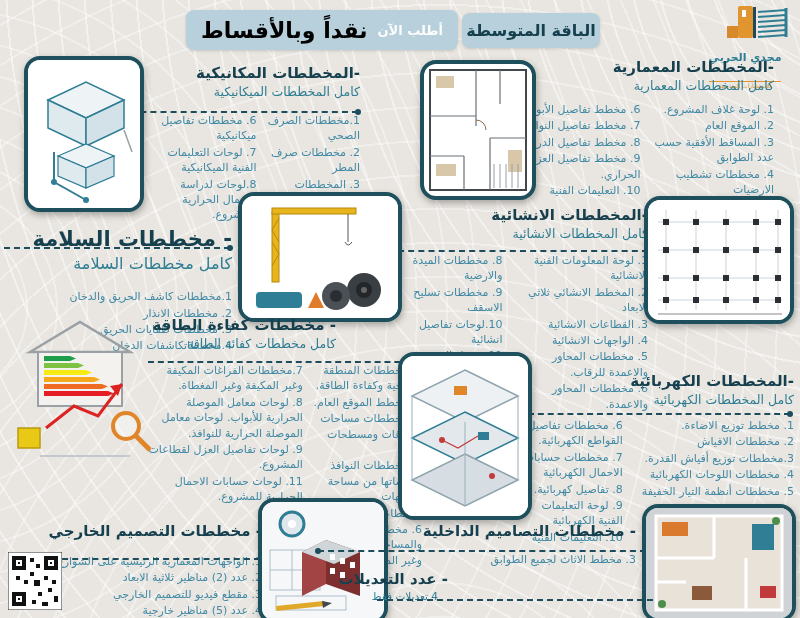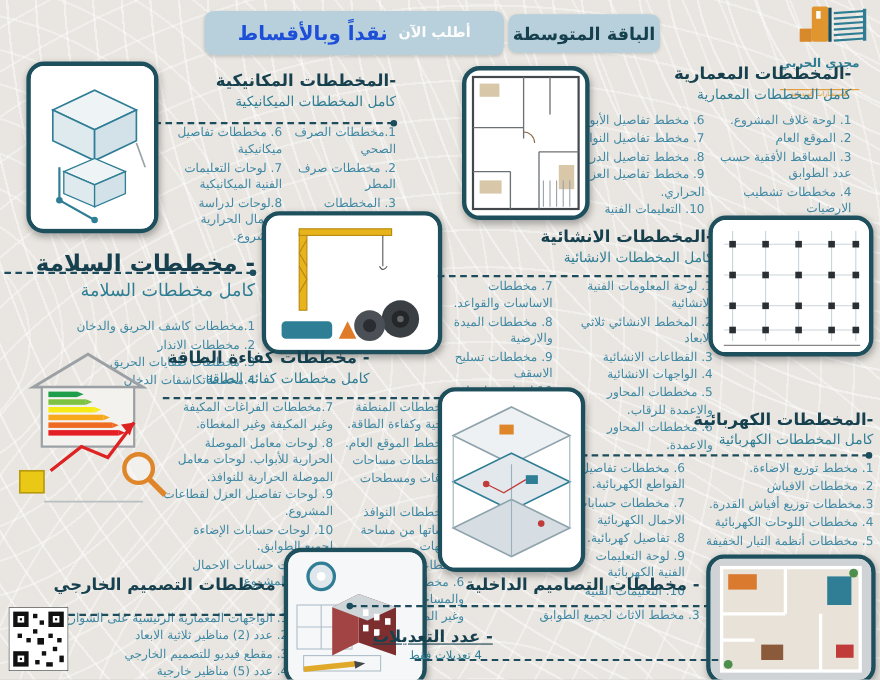--- a/index.html
+++ b/index.html
@@ -9,40 +9,40 @@
     background:
       repeating-radial-gradient(circle at 108% -8%, rgba(255,255,255,.45) 0 2px, transparent 2px 26px),
       repeating-radial-gradient(circle at -8% 50%, rgba(255,255,255,.35) 0 2px, transparent 2px 30px),
       repeating-radial-gradient(circle at 55% 122%, rgba(255,255,255,.35) 0 2px, transparent 2px 34px);}
   .topbox{position:absolute;background:#b7d0dc;border-radius:8px;display:flex;
     align-items:center;justify-content:center;box-shadow:0 1px 3px rgba(0,0,0,.15);}
   .title-box{left:462px;top:13px;width:138px;height:35px;}
   .title-box span{color:#17404f;font-weight:bold;font-size:16px;}
   .order-box{left:186px;top:10px;width:272px;height:40px;gap:10px;}
   .order-now{color:#fdfdfd;font-size:13px;font-weight:bold;}
-  .payment{color:#1d4ed8;font-size:18px;font-weight:bold;}
+  .payment{color:#000000;font-size:22px;font-weight:bold;}
   .logo{position:absolute;left:698px;top:2px;width:94px;height:62px;text-align:center;direction:rtl;}
   .logo .lname{color:#2e7d93;font-weight:bold;font-size:11px;line-height:1;border-bottom:1px solid #e0952e;display:inline-block;padding-bottom:18px;}
   .logo .ltag{color:#e0952e;font-size:6px;line-height:1.2;}
   .sec{position:absolute;}
   .h1{font-weight:bold;color:#17404f;font-size:15px;text-align:right;line-height:1.2;}
   .h2{color:#2e7d93;font-size:12.5px;text-align:right;margin-top:2px;}
   .cols{display:flex;gap:7px;margin-top:9px;}
   .col{flex:1;}
   .li{color:#4189a4;font-size:11px;line-height:1.4;text-align:right;margin-bottom:1px;}
   .dash{position:absolute;height:0;border-top:2px dashed #1d4c5c;}
   .dot-r::before,.dot-l::before{content:'';position:absolute;top:-4px;width:6px;height:6px;
     background:#1d4c5c;border-radius:50%;}
   .dot-r::before{right:-3px;} .dot-l::before{left:-3px;}
   .frame{position:absolute;background:#fff;border:4px solid #1d4f5c;border-radius:16px;
     overflow:hidden;box-shadow:1px 3px 7px rgba(0,0,0,.3);}
   .frame svg,.plain svg{display:block;}
   .plain{position:absolute;}
   .pad-head .h1,.pad-head .h2{padding-left:0;padding-right:86px;}
-  .mods .h1{font-size:15px;text-decoration:underline;}
+  .mods .h1{font-size:15px;}
   .mods .h2{font-size:10.5px;padding-right:10px;}
 </style>
 </head>
 <body>
 
 <div class="canvas">
 
   <div class="topbox order-box">
     <span class="order-now">أطلب الآن</span>
     <span class="payment">نقداً وبالأقساط</span>
@@ -192,21 +192,20 @@
     <div class="cols" style="margin-top:12px;">
       <div class="col" style="flex:57;">
           <div class="li">1. لوحة المعلومات الفنية الانشائية</div>
           <div class="li">2. المخطط الانشائي ثلاثي الابعاد</div>
           <div class="li">3. القطاعات الانشائية</div>
           <div class="li">4. الواجهات الانشائية</div>
           <div class="li">5. مخططات المحاور والاعمدة للرقاب.</div>
           <div class="li">6. مخططات المحاور والاعمدة.</div>
         </div>
       <div class="col" style="flex:43;">
-          <div class="li">7. مخططات الاساسات والقواعد.</div>
           <div class="li">8. مخططات الميدة والارضية</div>
           <div class="li">9. مخططات تسليح الاسقف</div>
           <div class="li">10.لوحات تفاصيل انشائية</div>
           <div class="li">11. جدول النوتة الحسابية للمشروع</div>
         </div>
     </div>
   </div>
   <div class="dash dot-r" style="left:398px;top:250px;width:250px;"></div>
   <div class="frame" style="left:644px;top:196px;width:142px;height:120px;">
     <svg width="142" height="120" viewBox="0 0 142 120">
@@ -257,21 +256,20 @@
           <div class="li">2. مخطط الموقع العام.</div>
           <div class="li">3. مخططات مساحات الفراغات ومسطحات البناء.</div>
           <div class="li">4. مخططات النوافذ وقياساتها من مساحة الواجهات</div>
           <div class="li">5. قطاعات رأسية</div>
           <div class="li">6. مخطط غلاف المبنى والمساحات المكيفة وغير المكيفة</div>
         </div>
       <div class="col" style="flex:58;">
           <div class="li">7.مخططات الفراغات المكيفة وغير المكيفة وغير المغطاة.</div>
           <div class="li">8. لوحات معامل الموصلة الحرارية للأبواب. لوحات معامل الموصلة الحرارية للنوافذ.</div>
           <div class="li">9. لوحات تفاصيل العزل لقطاعات المشروع.</div>
-          <div class="li">10. لوحات حسابات الإضاءة لجميع الطوابق.</div>
           <div class="li">11. لوحات حسابات الاحمال الحرارية للمشروع.</div>
         </div>
     </div>
   </div>
   <div class="dash dot-r" style="left:148px;top:361px;width:272px;"></div>
   <div class="plain" style="left:10px;top:310px;">
     <svg width="152" height="155" viewBox="0 0 152 155">
       <polygon points="20,42 70,12 120,42" fill="none" stroke="#9aa0a4" stroke-width="2.5"></polygon>
       <rect x="28" y="42" width="84" height="54" fill="#f4f2ef" stroke="#9aa0a4" stroke-width="2"></rect>
       <g>

